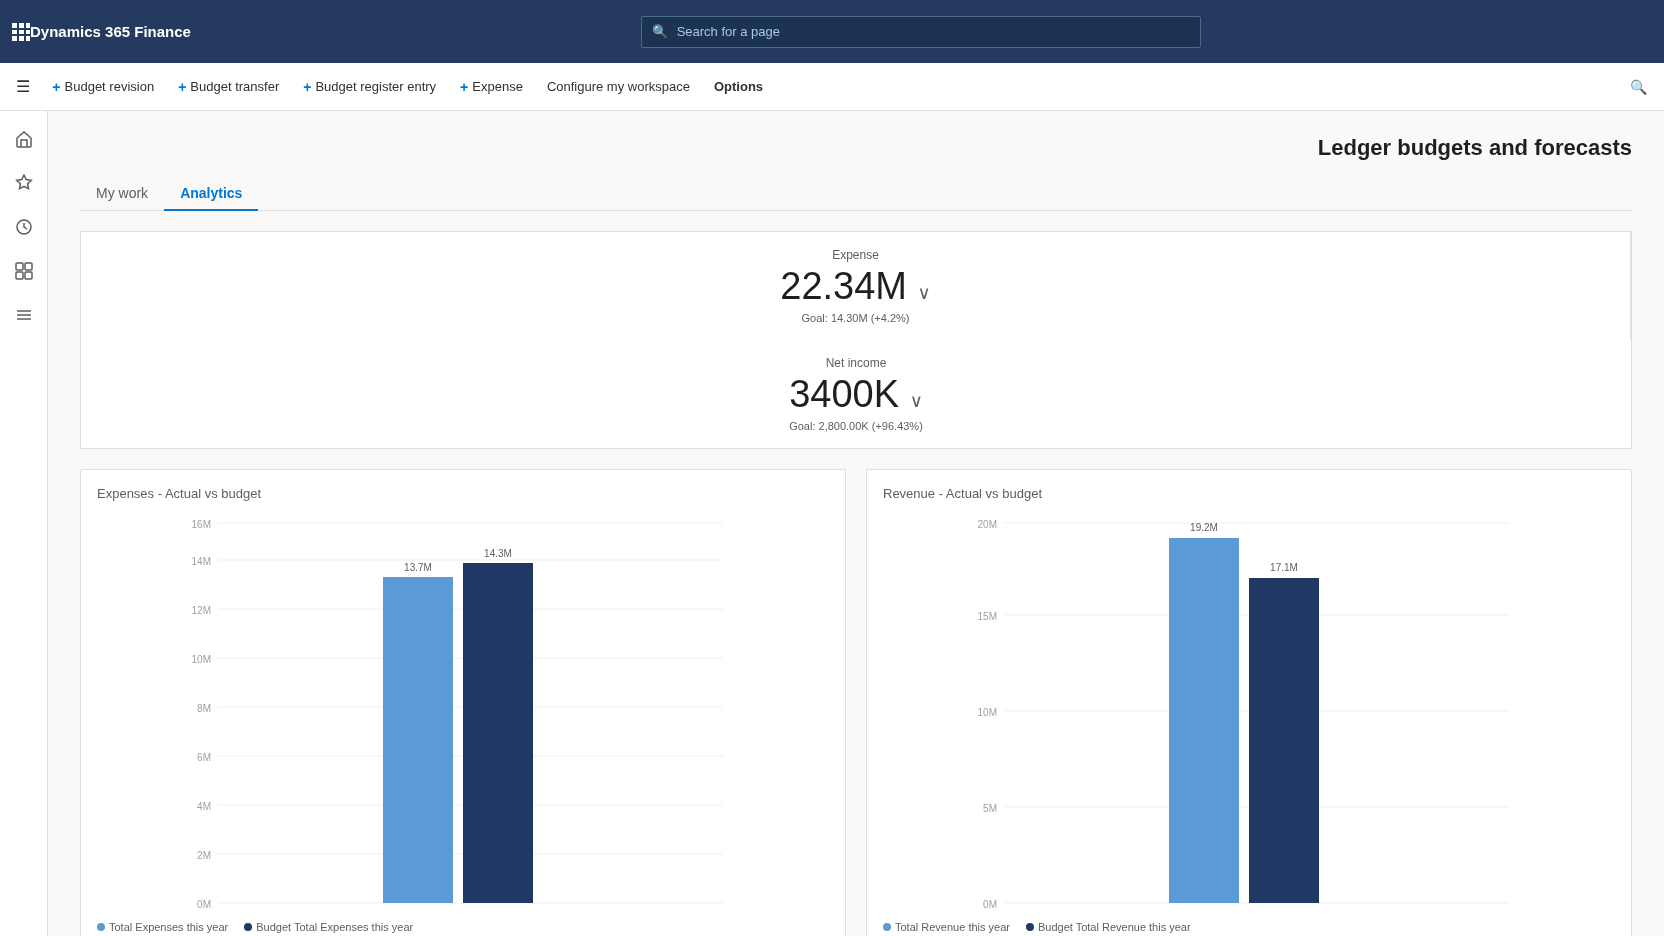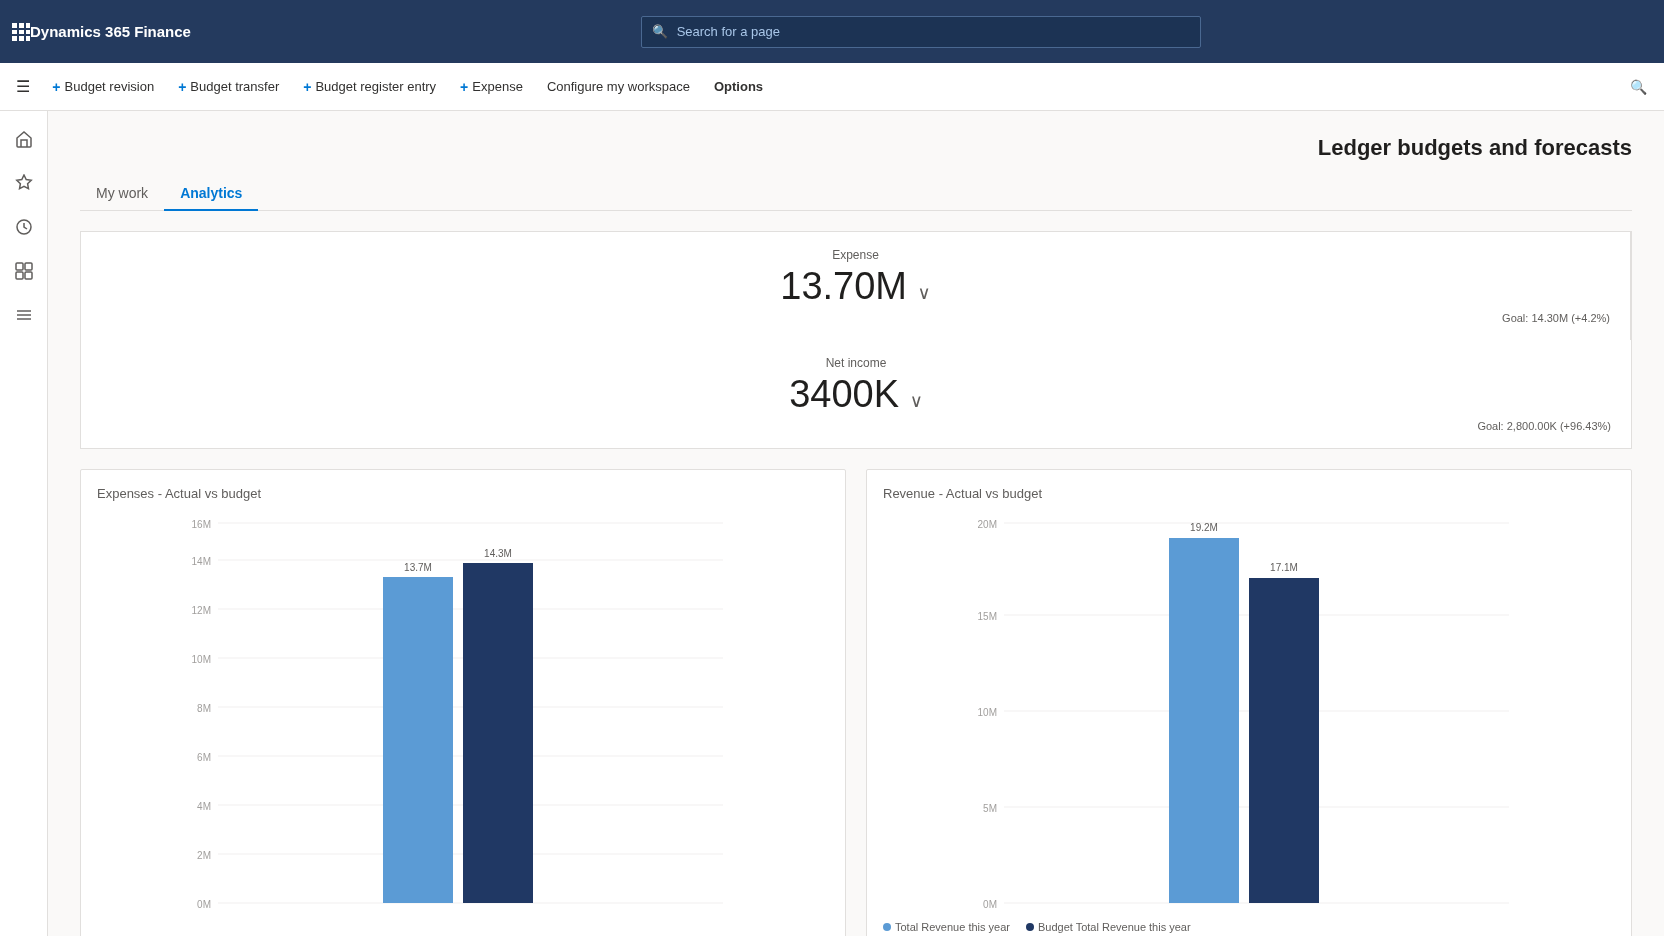--- a/index.html
+++ b/index.html
@@ -180,21 +180,20 @@
     .kpi-value {
       font-size: 38px;
       font-weight: 300;
       color: #201f1e;
       line-height: 1.1;
     }
     .kpi-goal {
       font-size: 11px;
       color: #605e5c;
       margin-top: 4px;
-      text-align: right;
     }
 
     
     .charts-row {
       display: flex;
       gap: 20px;
     }
     .chart-card {
       flex: 1;
       background: white;
@@ -331,21 +330,21 @@
       </div>
       <div class="tab active">
         <span>Analytics</span>
       </div>
     </div>
 
     <div class="kpi-row">
       <div class="kpi-card">
         <div class="kpi-label">Expense</div>
         <div class="kpi-value">
-          <span>13.70M</span>
+          <span>22.34M</span>
           <span style="font-size:18px;color:#605e5c;">∨</span>
         </div>
         <div class="kpi-goal">Goal: 14.30M (+4.2%)</div>
       </div>
       <div class="kpi-card">
         <div class="kpi-label">Net income</div>
         <div class="kpi-value">
           <span>3400K</span>
           <span style="font-size:18px;color:#605e5c;">∨</span>
         </div>
@@ -382,20 +381,30 @@
 
             <rect x="200" y="64" width="70" height="326" fill="#5b9bd5"></rect>
             <text x="235" y="58" font-size="10" fill="#605e5c" text-anchor="middle">13.7M</text>
 
             <rect x="280" y="50" width="70" height="340" fill="#203864"></rect>
             <text x="315" y="44" font-size="10" fill="#605e5c" text-anchor="middle">14.3M</text>
 
             <text x="285" y="408" font-size="10" fill="#a19f9d" text-anchor="middle">USMF</text>
           </svg>
         </div>
+        <div class="chart-legend">
+          <div class="legend-item">
+            <div class="legend-dot" style="background:#5b9bd5;"></div>
+            <span>Total Expenses this year</span>
+          </div>
+          <div class="legend-item">
+            <div class="legend-dot" style="background:#203864;"></div>
+            <span>Budget Total Expenses this year</span>
+          </div>
+        </div>
       </div>
 
       <div class="chart-card">
         <div class="chart-title">Revenue - Actual vs budget</div>
         <div class="chart-area">
           <svg class="chart-svg" viewBox="0 0 560 400">
 
             <text x="28" y="395" font-size="10" fill="#a19f9d" text-anchor="end">0M</text>
             <text x="28" y="299" font-size="10" fill="#a19f9d" text-anchor="end">5M</text>
             <text x="28" y="203" font-size="10" fill="#a19f9d" text-anchor="end">10M</text>

